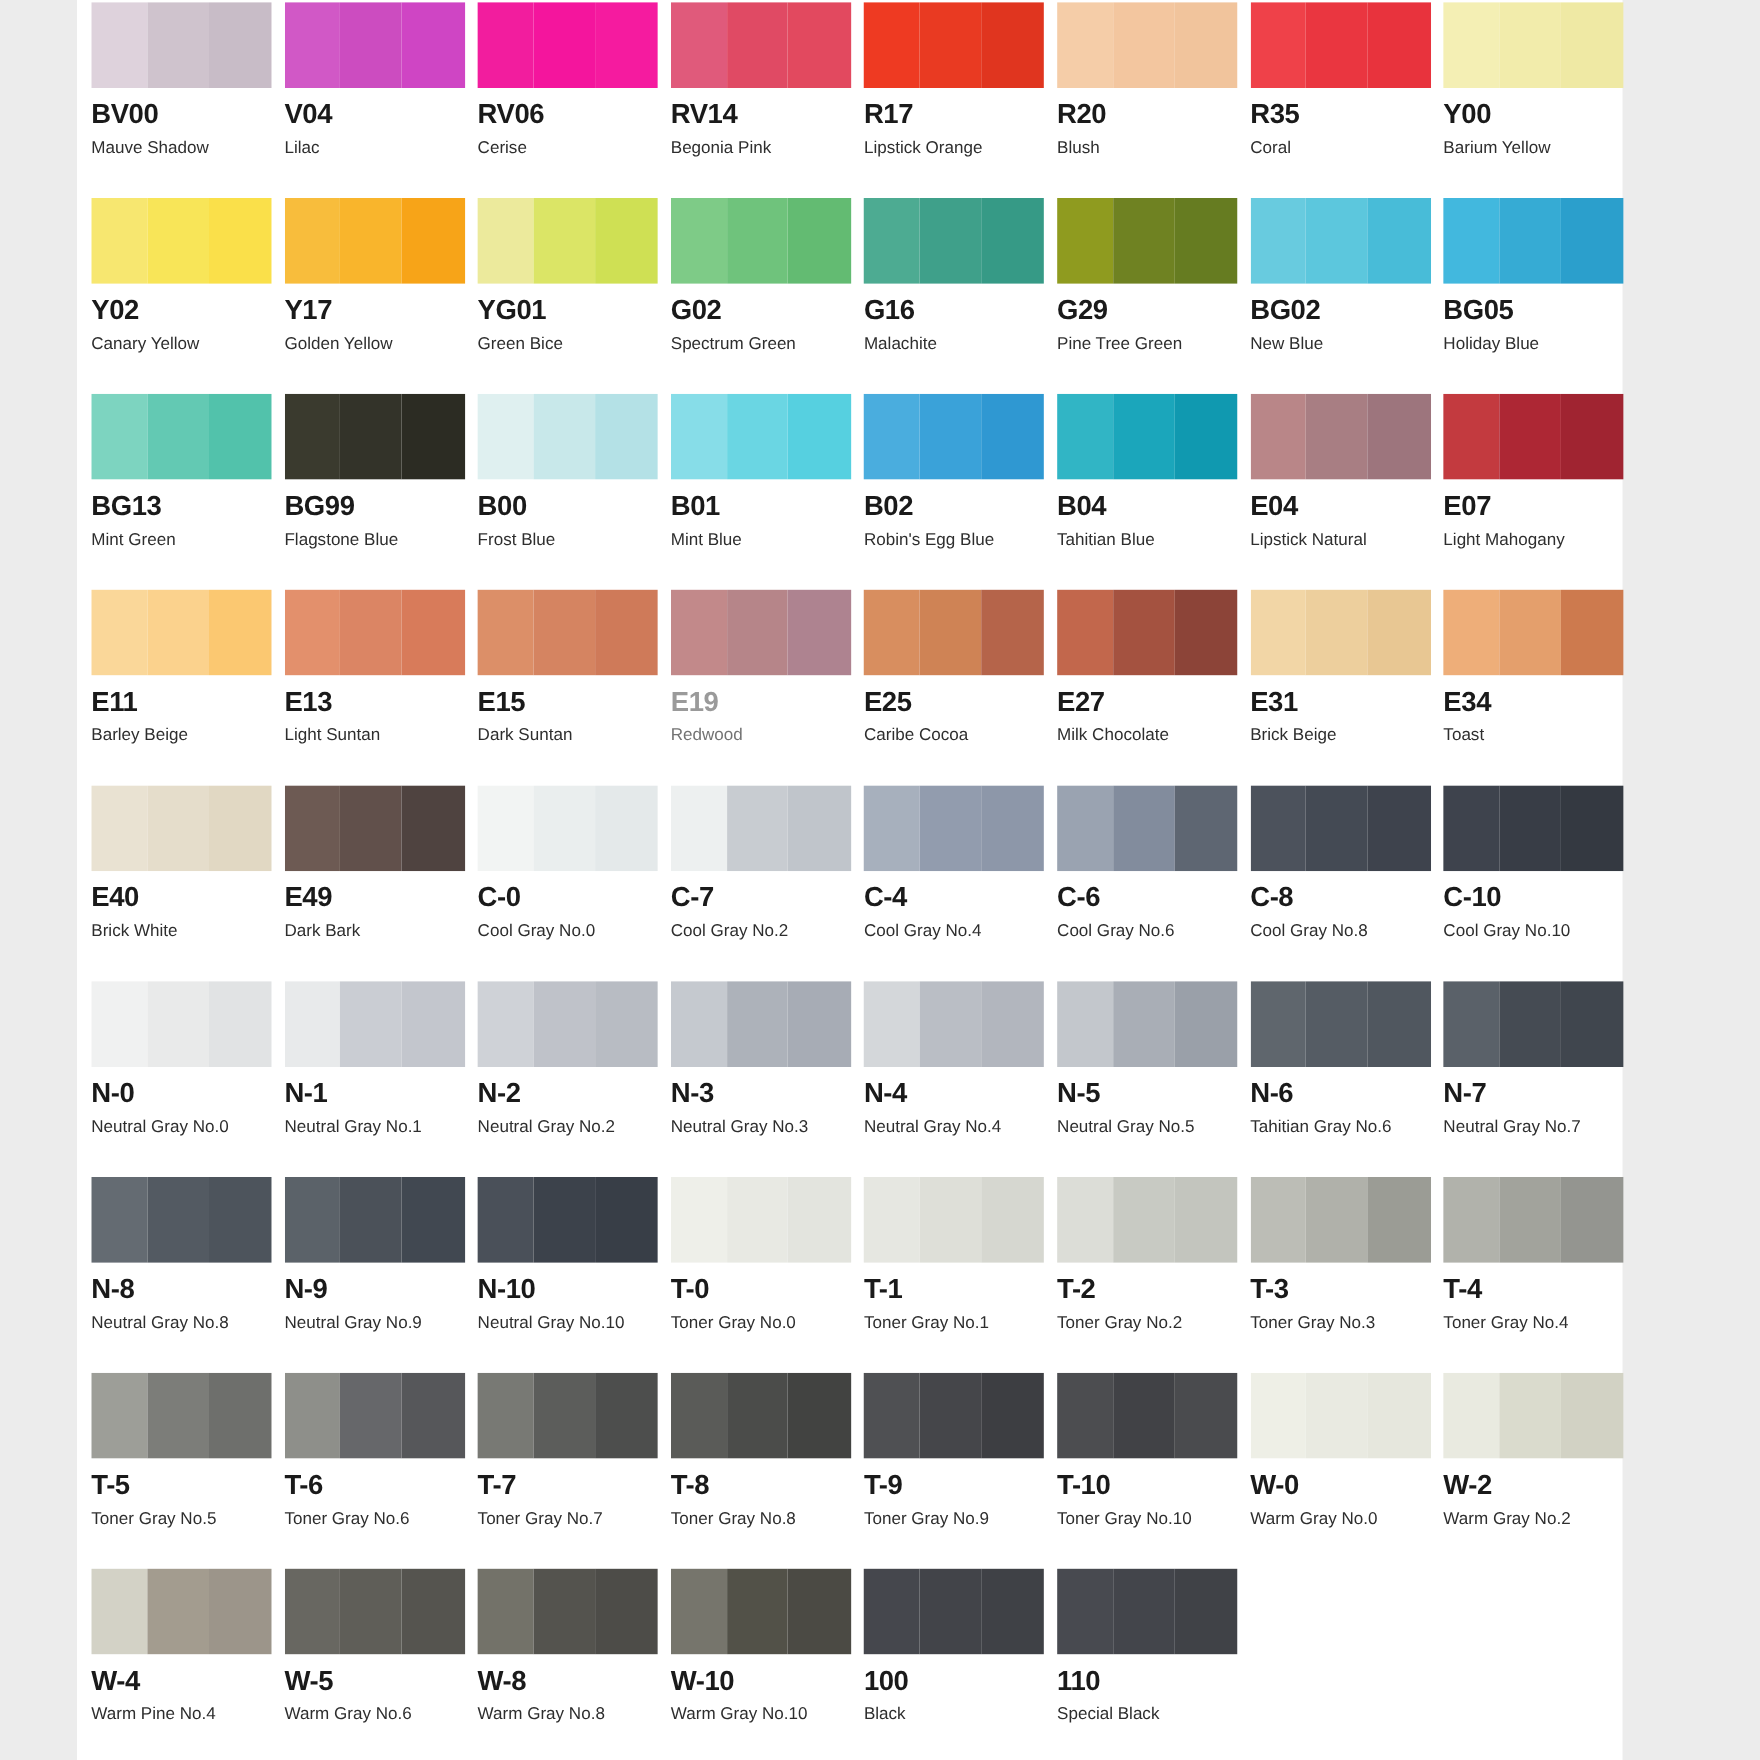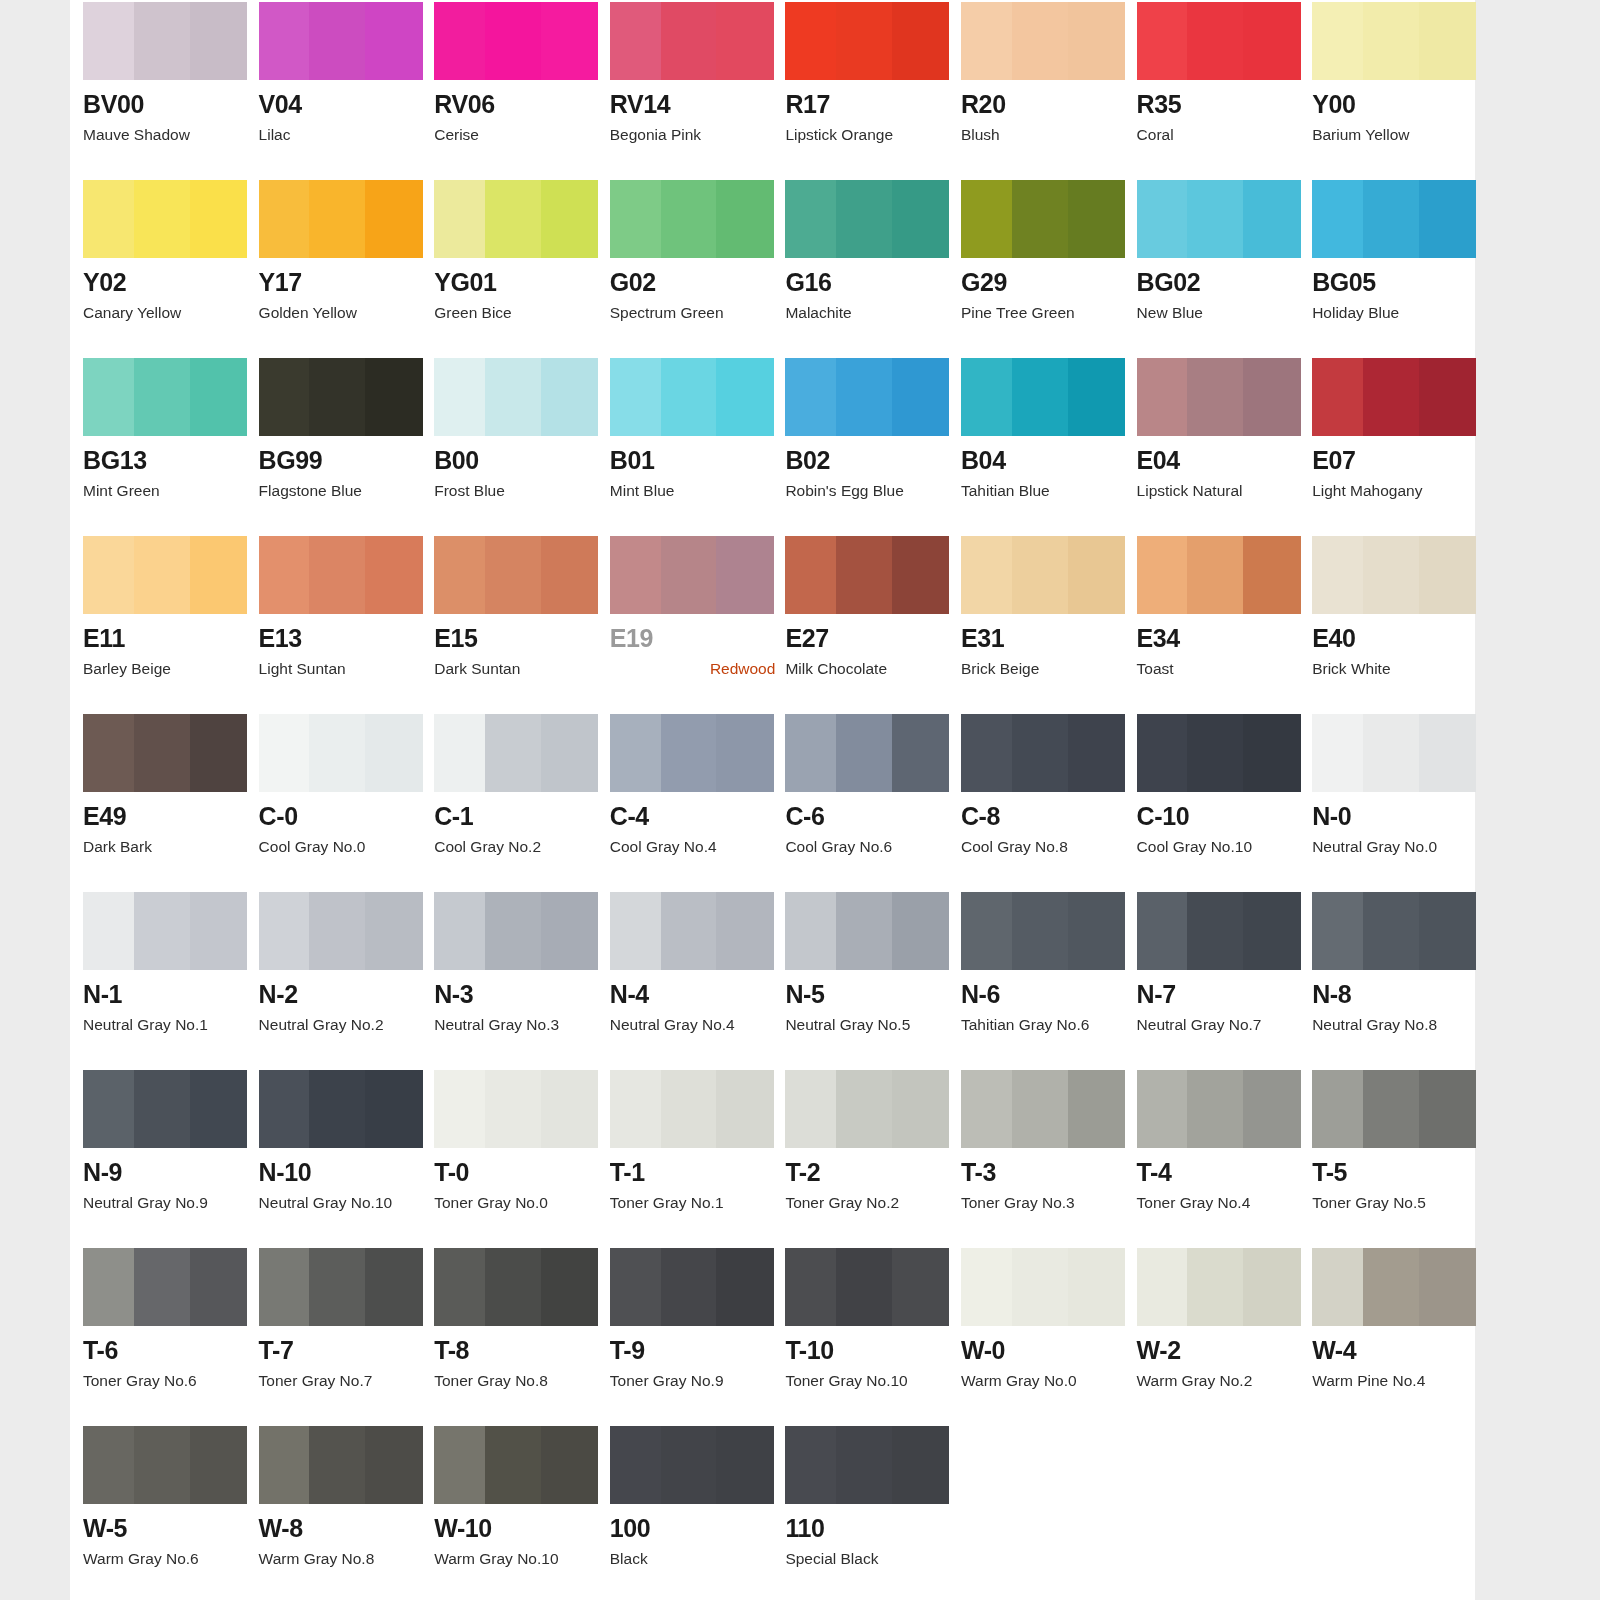--- a/index.html
+++ b/index.html
@@ -66,21 +66,21 @@
   }
   .code.muted { color: #9a9a9a; }
 
   .cname {
     font-size: 15.5px;
     color: #2e2e2e;
     margin-top: 9px;
     line-height: 1.1;
     white-space: nowrap;
   }
-  .cname.muted { color: #c2410c; text-align: right; }
+  .cname.muted { color: #737373; }
 </style>
 </head>
 <body>
 
 <div id="page">
   <div id="grid">
       <div class="swatch-cell">
         <div class="chip">
           <div class="band b1" style="background: rgb(222, 210, 220);"></div>
           <div class="band b2" style="background: rgb(207, 195, 205);"></div>
@@ -327,20 +327,29 @@
         <div class="chip">
           <div class="band b1" style="background: rgb(194, 137, 138);"></div>
           <div class="band b2" style="background: rgb(182, 133, 137);"></div>
           <div class="band b3" style="background: rgb(174, 131, 144);"></div>
         </div>
         <div class="code muted">E19</div>
         <div class="cname muted">Redwood</div>
       </div>
       <div class="swatch-cell">
         <div class="chip">
+          <div class="band b1" style="background: rgb(216, 142, 95);"></div>
+          <div class="band b2" style="background: rgb(207, 131, 85);"></div>
+          <div class="band b3" style="background: rgb(181, 100, 74);"></div>
+        </div>
+        <div class="code">E25</div>
+        <div class="cname">Caribe Cocoa</div>
+      </div>
+      <div class="swatch-cell">
+        <div class="chip">
           <div class="band b1" style="background: rgb(194, 103, 76);"></div>
           <div class="band b2" style="background: rgb(164, 82, 64);"></div>
           <div class="band b3" style="background: rgb(140, 68, 56);"></div>
         </div>
         <div class="code">E27</div>
         <div class="cname">Milk Chocolate</div>
       </div>
       <div class="swatch-cell">
         <div class="chip">
           <div class="band b1" style="background: rgb(242, 214, 166);"></div>
@@ -385,21 +394,21 @@
         </div>
         <div class="code">C-0</div>
         <div class="cname">Cool Gray No.0</div>
       </div>
       <div class="swatch-cell">
         <div class="chip">
           <div class="band b1" style="background: rgb(237, 240, 240);"></div>
           <div class="band b2" style="background: rgb(200, 204, 209);"></div>
           <div class="band b3" style="background: rgb(192, 197, 203);"></div>
         </div>
-        <div class="code">C-1</div>
+        <div class="code">C-7</div>
         <div class="cname">Cool Gray No.2</div>
       </div>
       <div class="swatch-cell">
         <div class="chip">
           <div class="band b1" style="background: rgb(167, 176, 189);"></div>
           <div class="band b2" style="background: rgb(146, 156, 174);"></div>
           <div class="band b3" style="background: rgb(141, 151, 169);"></div>
         </div>
         <div class="code">C-4</div>
         <div class="cname">Cool Gray No.4</div>

